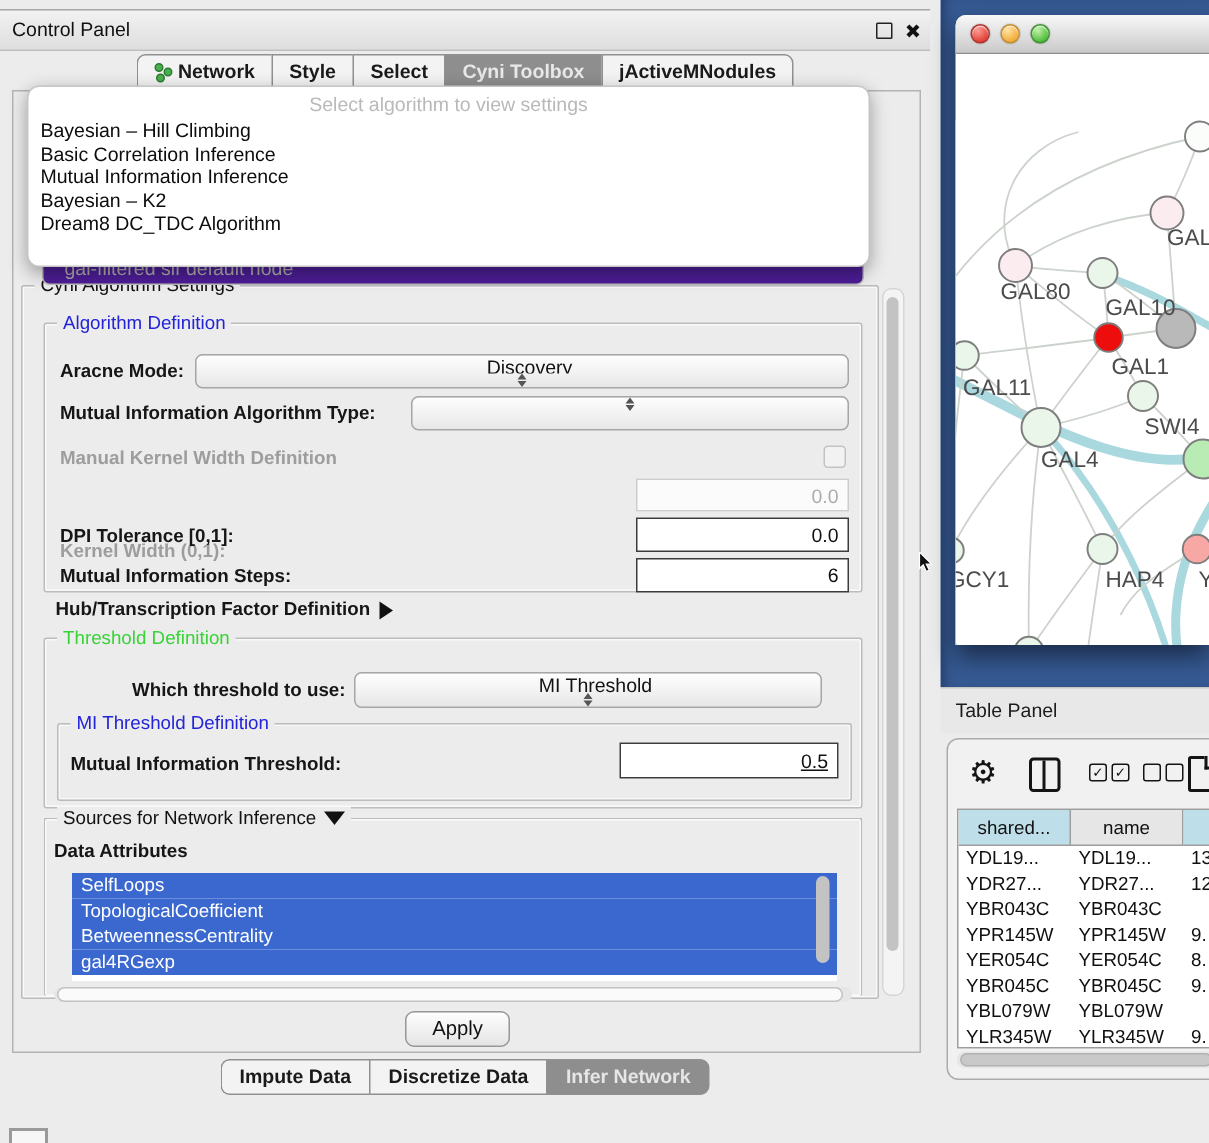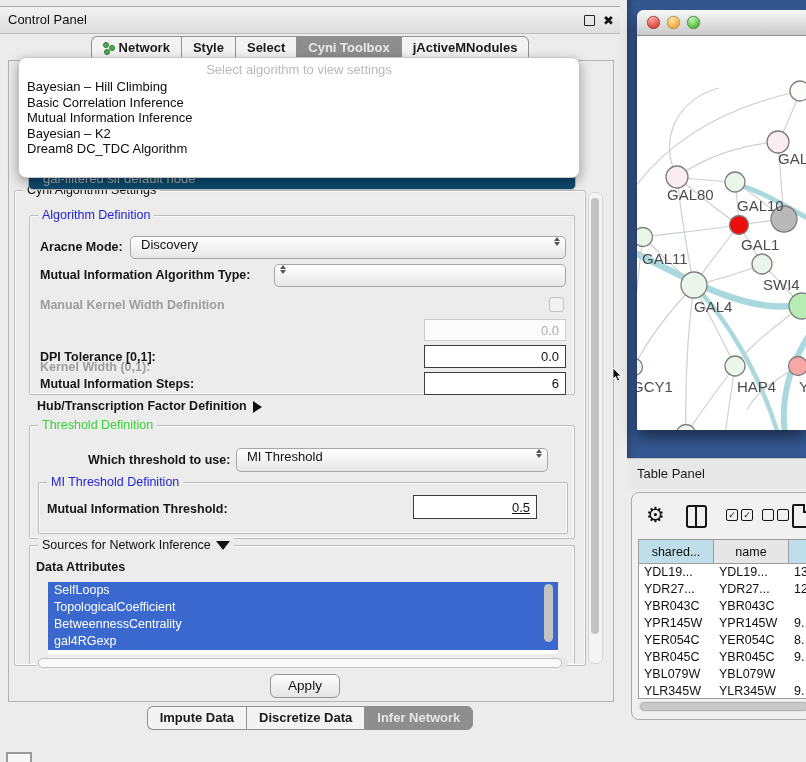--- a/index.html
+++ b/index.html
@@ -26,31 +26,31 @@
   .net-ic i:nth-child(1){left:0;top:0;}
   .net-ic i:nth-child(2){left:6px;top:3px;}
   .net-ic i:nth-child(3){left:1px;top:7px;}
   .cp-frame{position:absolute;left:8px;top:60px;width:604px;height:640px;border:1px solid #b3b3b3;background:#ececec;}
   
   .popup{position:absolute;left:18px;top:57px;width:560px;height:116px;background:#ffffff;
     border:1px solid #c6c6c6;border-radius:8px;box-shadow:0 4px 12px rgba(0,0,0,.35);z-index:30;padding-top:3px;}
   .popup .ph{font-size:13px;color:#b9b9b9;text-align:center;height:18px;line-height:18px;}
   .popup .it{font-size:13px;color:#0c0c0c;height:15.5px;line-height:15.5px;padding-left:8px;white-space:nowrap;}
   .popup .it.bold{font-weight:bold;}
-  .bg-combo{position:absolute;left:28px;top:166px;width:548px;height:24px;background:#0c4a6e;border:1px solid #bdbdbd;
+  .bg-combo{position:absolute;left:28px;top:166px;width:548px;height:24px;background:#4c1d95;border:1px solid #bdbdbd;
     border-radius:5px;z-index:5;font-size:13px;color:#ababab;line-height:24px;padding-left:14px;box-sizing:border-box;}
   
   .grp{position:absolute;border:1px solid #bcbcbc;border-radius:2px;box-shadow:inset 0 0 0 1px rgba(255,255,255,.7);}
   .grp>.gtitle{position:absolute;top:-8px;left:8px;background:#ececec;padding:0 4px;font-size:12.5px;white-space:nowrap;}
   .gtitle.blue{color:#2323d8;}
   .gtitle.green{color:#37d337;}
   .lbl{position:absolute;font-size:12.5px;font-weight:bold;color:#161616;white-space:nowrap;}
   .lbl.dis{color:#9d9d9d;}
   .combo{position:absolute;background:linear-gradient(#fefefe,#e7e7e7);border:1px solid #a6a6a6;border-radius:5px;
-    font-size:13px;color:#111;display:flex;align-items:flex-start;box-sizing:border-box;}
+    font-size:13px;color:#111;display:flex;align-items:center;box-sizing:border-box;flex-direction:column;}
   .combo .cv{flex:1;padding-left:10px;white-space:nowrap;overflow:hidden;}
   .stepper{width:16px;display:flex;flex-direction:column;align-items:center;justify-content:center;gap:1px;}
   .stepper b{width:0;height:0;border-left:3.5px solid transparent;border-right:3.5px solid transparent;}
   .stepper .up{border-bottom:4.5px solid #555;}
   .stepper .dn{border-top:4.5px solid #555;}
   .tf{position:absolute;box-sizing:border-box;font-size:13px;text-align:right;padding:0 6px;background:#fff;
     border:1.5px solid #3c3c3c;font-family:"Liberation Sans",sans-serif;color:#111;}
   .tf.dis{border:1px solid #cdcdcd;background:#fbfbfb;color:#ababab;}
   .chk{position:absolute;width:13px;height:13px;border:1px solid #c3c3c3;border-radius:3px;background:#f2f2f2;}
   .tri-r{display:inline-block;width:0;height:0;border-top:6px solid transparent;border-bottom:6px solid transparent;
@@ -200,21 +200,21 @@
     <div class="combo" style="left:206px;top:22px;width:312px;height:24px;">
       <span class="cv">MI Threshold</span>
       <span class="stepper">
           <b class="up"></b>
           <b class="dn"></b>
         </span>
     </div>
     <div class="grp" style="left:8px;top:56px;width:528px;height:50px;">
       <span class="gtitle blue">MI Threshold Definition</span>
       <span class="lbl" style="left:8px;top:19px;">Mutual Information Threshold:</span>
-      <input class="tf" style="left: 374px; top: 12px; width: 124px; height: 24px; text-decoration: underline;" value="0.5">
+      <input class="tf" style="left: 374px; top: 12px; width: 146px; height: 24px; text-decoration: underline;" value="0.5">
     </div>
   </div>
 
   <div class="grp" style="left:14px;top:354px;width:544px;height:118px;border-bottom:none;">
     <span class="gtitle">
       <span>Sources for Network Inference</span><span class="tri-d"></span>
     </span>
     <span class="lbl" style="left:6px;top:14px;">Data Attributes</span>
     <div class="attr-list">
       <div class="ai">SelfLoops</div>

